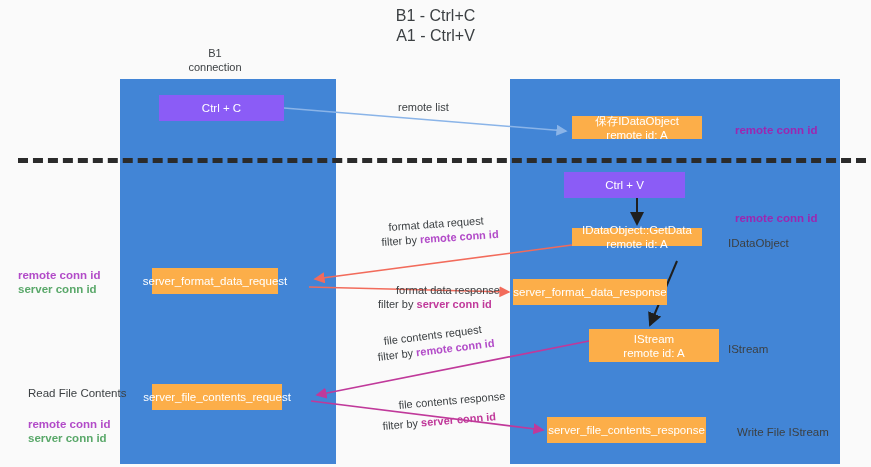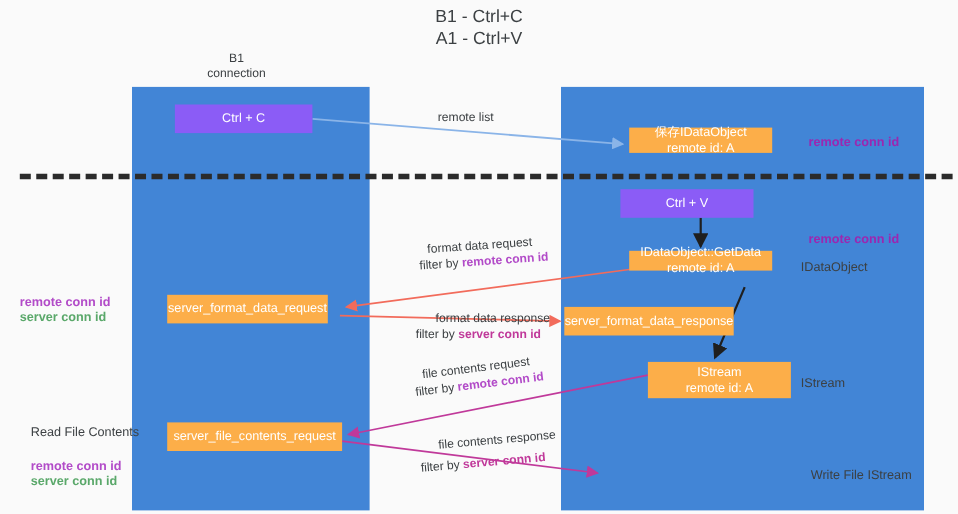--- a/index.html
+++ b/index.html
@@ -76,24 +76,24 @@
     padding: 2px 4px;
   }
   .node.green  { background: #8b5cf6; }
   .node.orange { background: #fcae49; }
 
   
   #node-ctrlc        { left: 159px; top: 95px;  width: 125px; height: 26px; }
   #node-save-ido     { left: 572px; top: 116px; width: 130px; height: 23px; }
   #node-ctrlv        { left: 564px; top: 172px; width: 121px; height: 26px; }
   #node-getdata      { left: 572px; top: 228px; width: 130px; height: 18px; }
-  #node-req-format   { left: 152px; top: 268px; width: 146px; height: 26px; }
+  #node-req-format   { left: 152px; top: 268px; width: 126px; height: 26px; }
   #node-resp-format  { left: 513px; top: 279px; width: 154px; height: 26px; text-align: center; }
   #node-istream      { left: 589px; top: 329px; width: 130px; height: 33px; }
-  #node-req-file     { left: 152px; top: 384px; width: 159px; height: 26px; }
+  #node-req-file     { left: 152px; top: 384px; width: 130px; height: 26px; }
   #node-resp-file    { left: 547px; top: 417px; width: 159px; height: 26px; }
 
   
   .right-note {
     font-size: 11.5px;
     line-height: 14px;
     color: #3c4043;
     white-space: nowrap;
   }
   .right-note.purple { color: #9c27b0; font-weight: bold; }
@@ -197,20 +197,21 @@
   <div class="abs node orange" id="node-save-ido">保存IDataObject
 remote id: A</div>
   <div class="abs node green" id="node-ctrlv">Ctrl + V</div>
   <div class="abs node orange" id="node-getdata">IDataObject::GetData
 remote id: A</div>
   <div class="abs node orange" id="node-req-format">server_format_data_request</div>
   <div class="abs node orange" id="node-resp-format">server_format_data_response</div>
   <div class="abs node orange" id="node-istream">IStream
 remote id: A</div>
   <div class="abs node orange" id="node-req-file">server_file_contents_request</div>
+  <div class="abs node orange" id="node-resp-file">server_file_contents_response</div>
 
   <div class="abs edge-label" id="lbl-format-list">remote list</div>
 
   <div class="abs edge-label" id="lbl-fdreq-1">format data request</div>
   <div class="abs edge-label" id="lbl-fdreq-2"><span>filter by </span><span class="hl-purple">remote conn id</span></div>
 
   <div class="abs edge-label" id="lbl-fdresp-1">format data response</div>
   <div class="abs edge-label" id="lbl-fdresp-2"><span>filter by </span><span class="hl-magenta">server conn id</span></div>
 
   <div class="abs edge-label" id="lbl-fcreq-1">file contents request</div>

